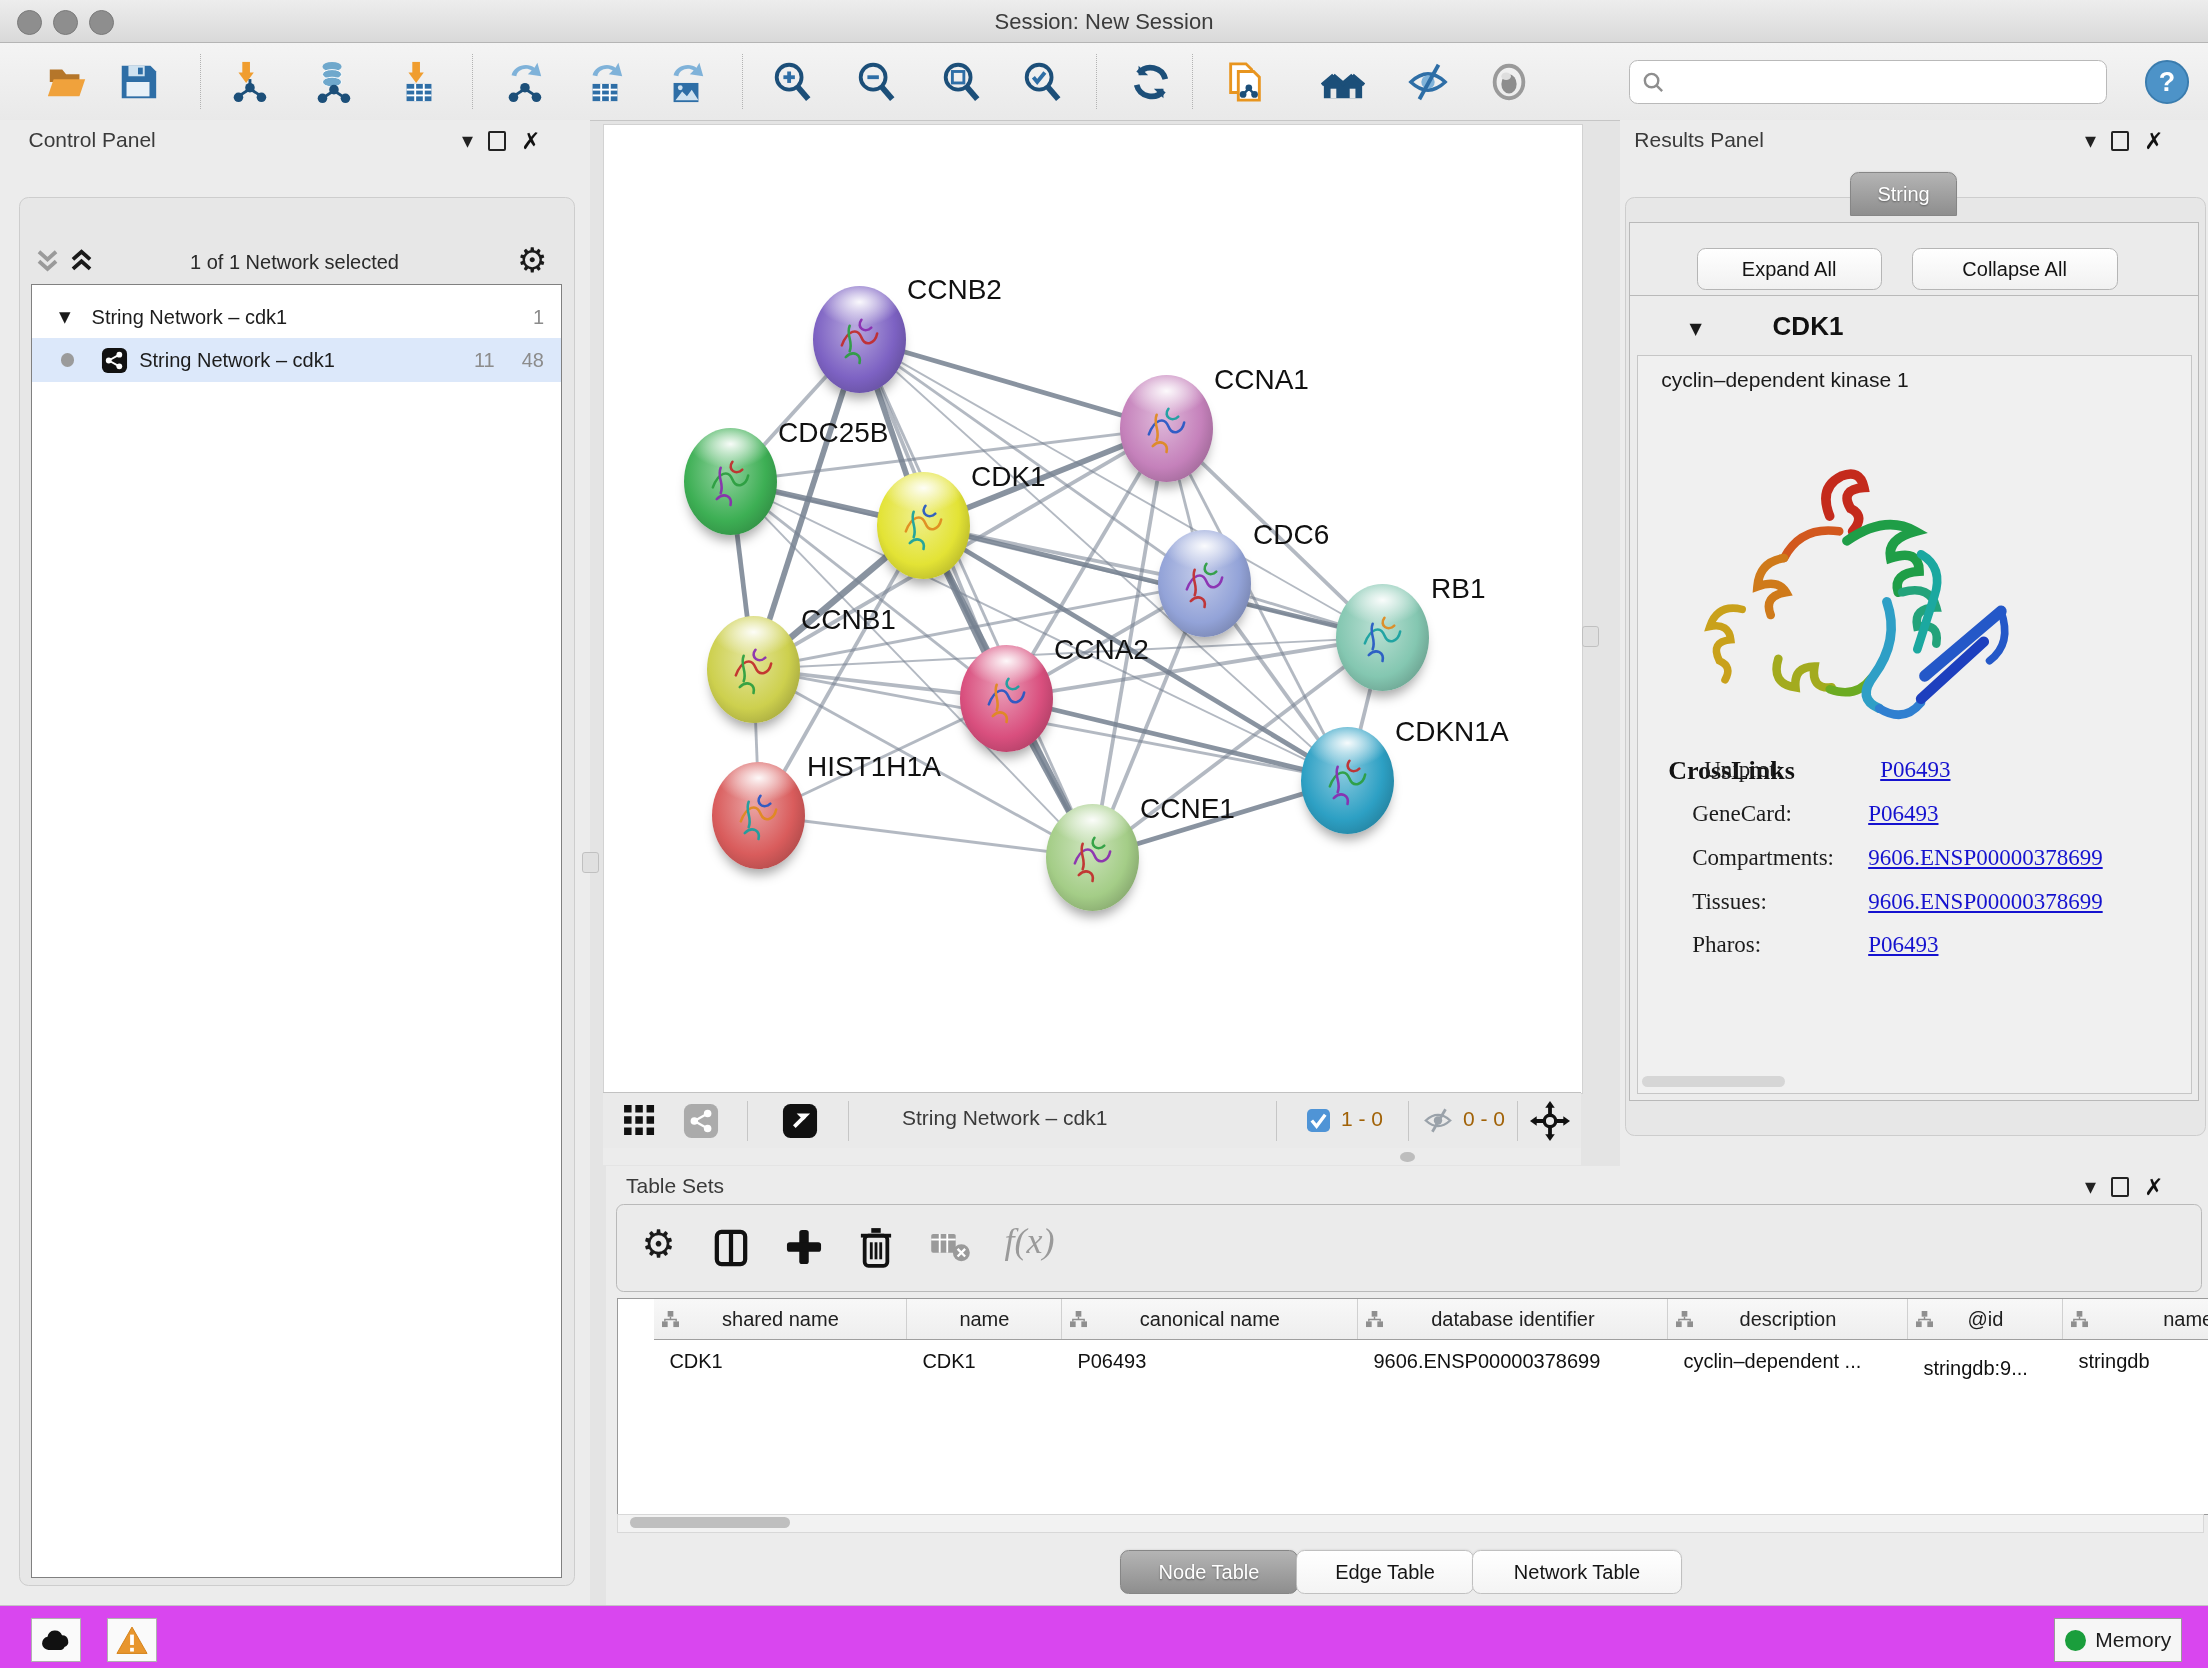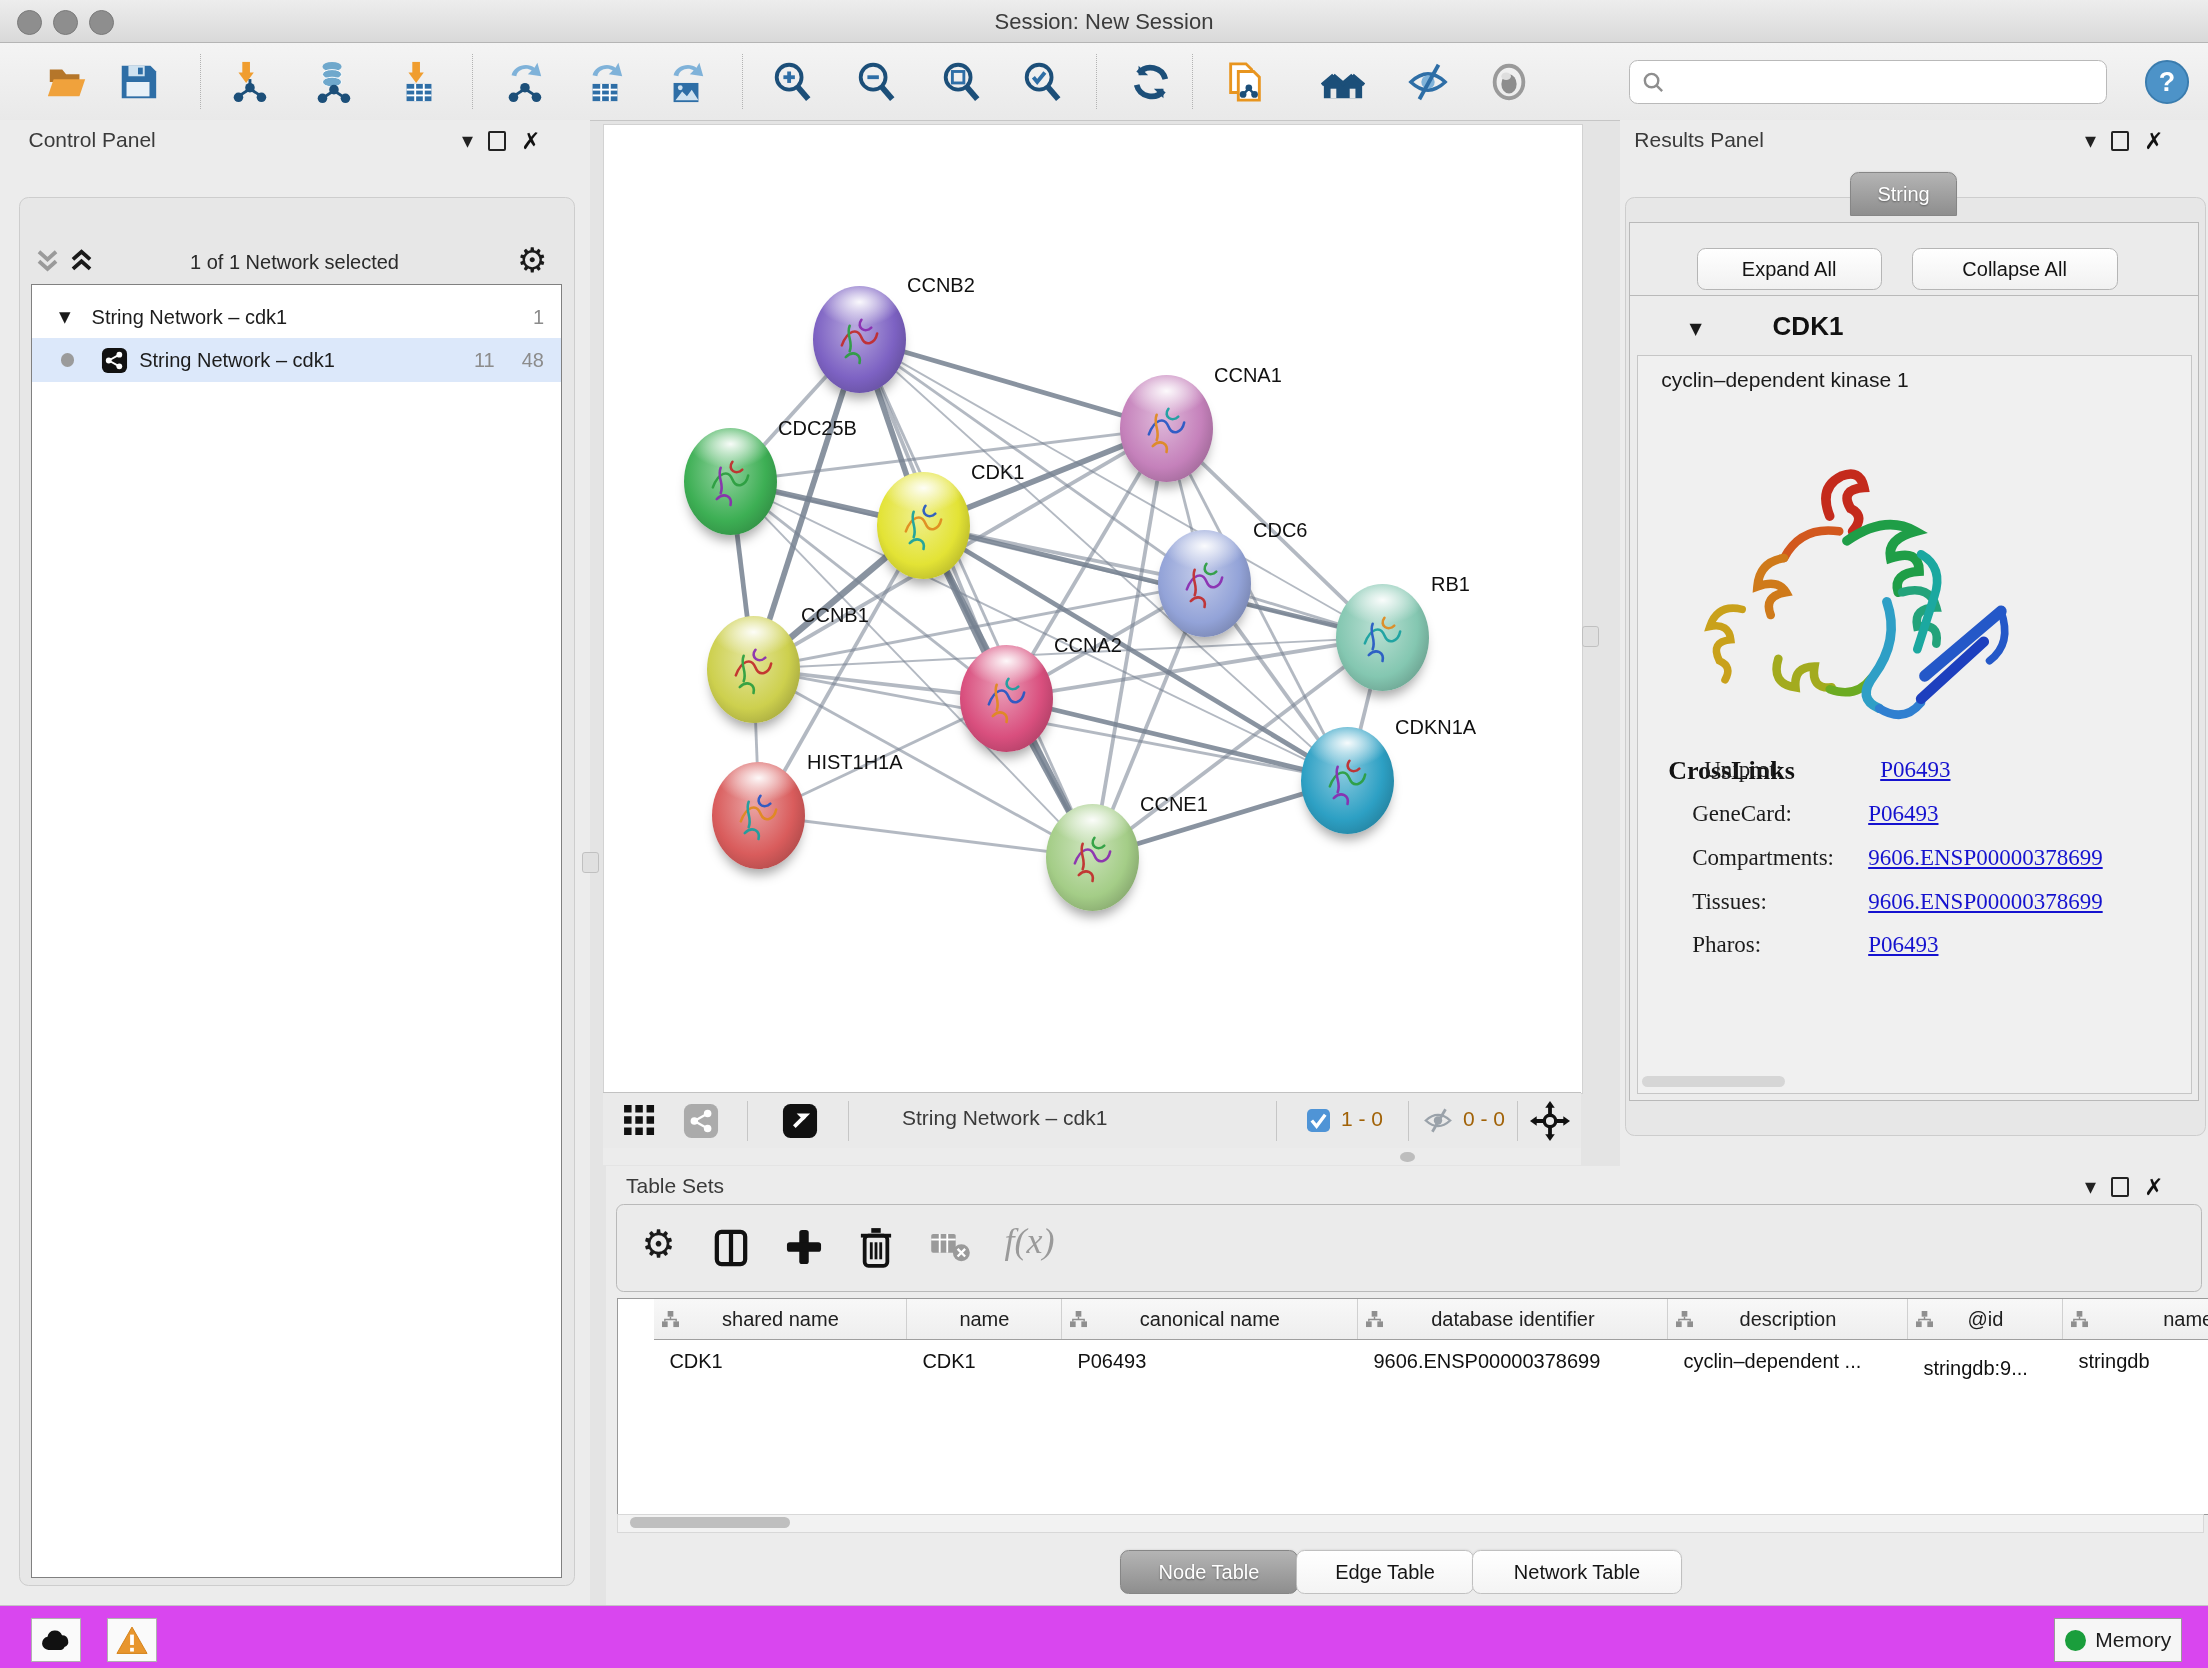--- a/index.html
+++ b/index.html
@@ -24,21 +24,21 @@
   .tab{height:42px;background:linear-gradient(#ffffff,#f4f4f4);border:1px solid #c0c0c0;border-radius:8.6px 8.6px 0 0;display:flex;align-items:center;justify-content:center;font-size:20px;color:#141414;box-shadow:0 -1px 1.9px rgba(0,0,0,0.06);}
   .tab.sel{background:linear-gradient(#b4b4b4,#8e8e8e);color:#fff;border-color:#868686;text-shadow:0 1px 1.9px rgba(0,0,0,0.4);}
   .btab{border-radius:8.6px;}
   .bigbox{background:#e7e7e7;border:1px solid #cdcdcd;border-radius:9.5px;}
   
   .treerow{position:absolute;display:flex;align-items:center;font-size:20px;color:#1c1c1c;}
   .badge{color:#8c8c8c;}
   .glyph{font-family:"DejaVu Sans",sans-serif;}
   
   #canvas{left:603px;top:124px;width:978px;height:968px;background:#fff;border:1px solid #d2d2d2;}
-  .nlabel{position:absolute;font-size:20px;color:#101010;white-space:nowrap;}
+  .nlabel{position:absolute;font-size:28px;color:#101010;white-space:nowrap;}
   .node{position:absolute;width:93px;height:107px;border-radius:50%;box-shadow:0 9.5px 11.4px -3.8px rgba(0,0,0,0.35);display:flex;align-items:center;justify-content:center;}
   
   #netbar{left:603px;top:1092px;width:978px;height:55px;background:#eaeaea;border-top:1px solid #c2c2c2;border-bottom:1px solid #c2c2c2;}
   .nbsep{top:7.6px;width:0;height:40px;border-left:1px solid #c6c6c6;}
   .nbtxt{font-size:21px;color:#a16207;}
   
   .subbox{background:#ebebeb;border:1px solid #b9b9b9;}
   .btn{background:linear-gradient(#ffffff,#f1f1f1);border:1px solid #b5b5b5;border-radius:8.6px;display:flex;align-items:center;justify-content:center;font-size:20px;color:#141414;}
   .serif{font-family:"Liberation Serif",serif;}
   .xlrow{position:absolute;font-size:23px;color:#1c1c1c;}

